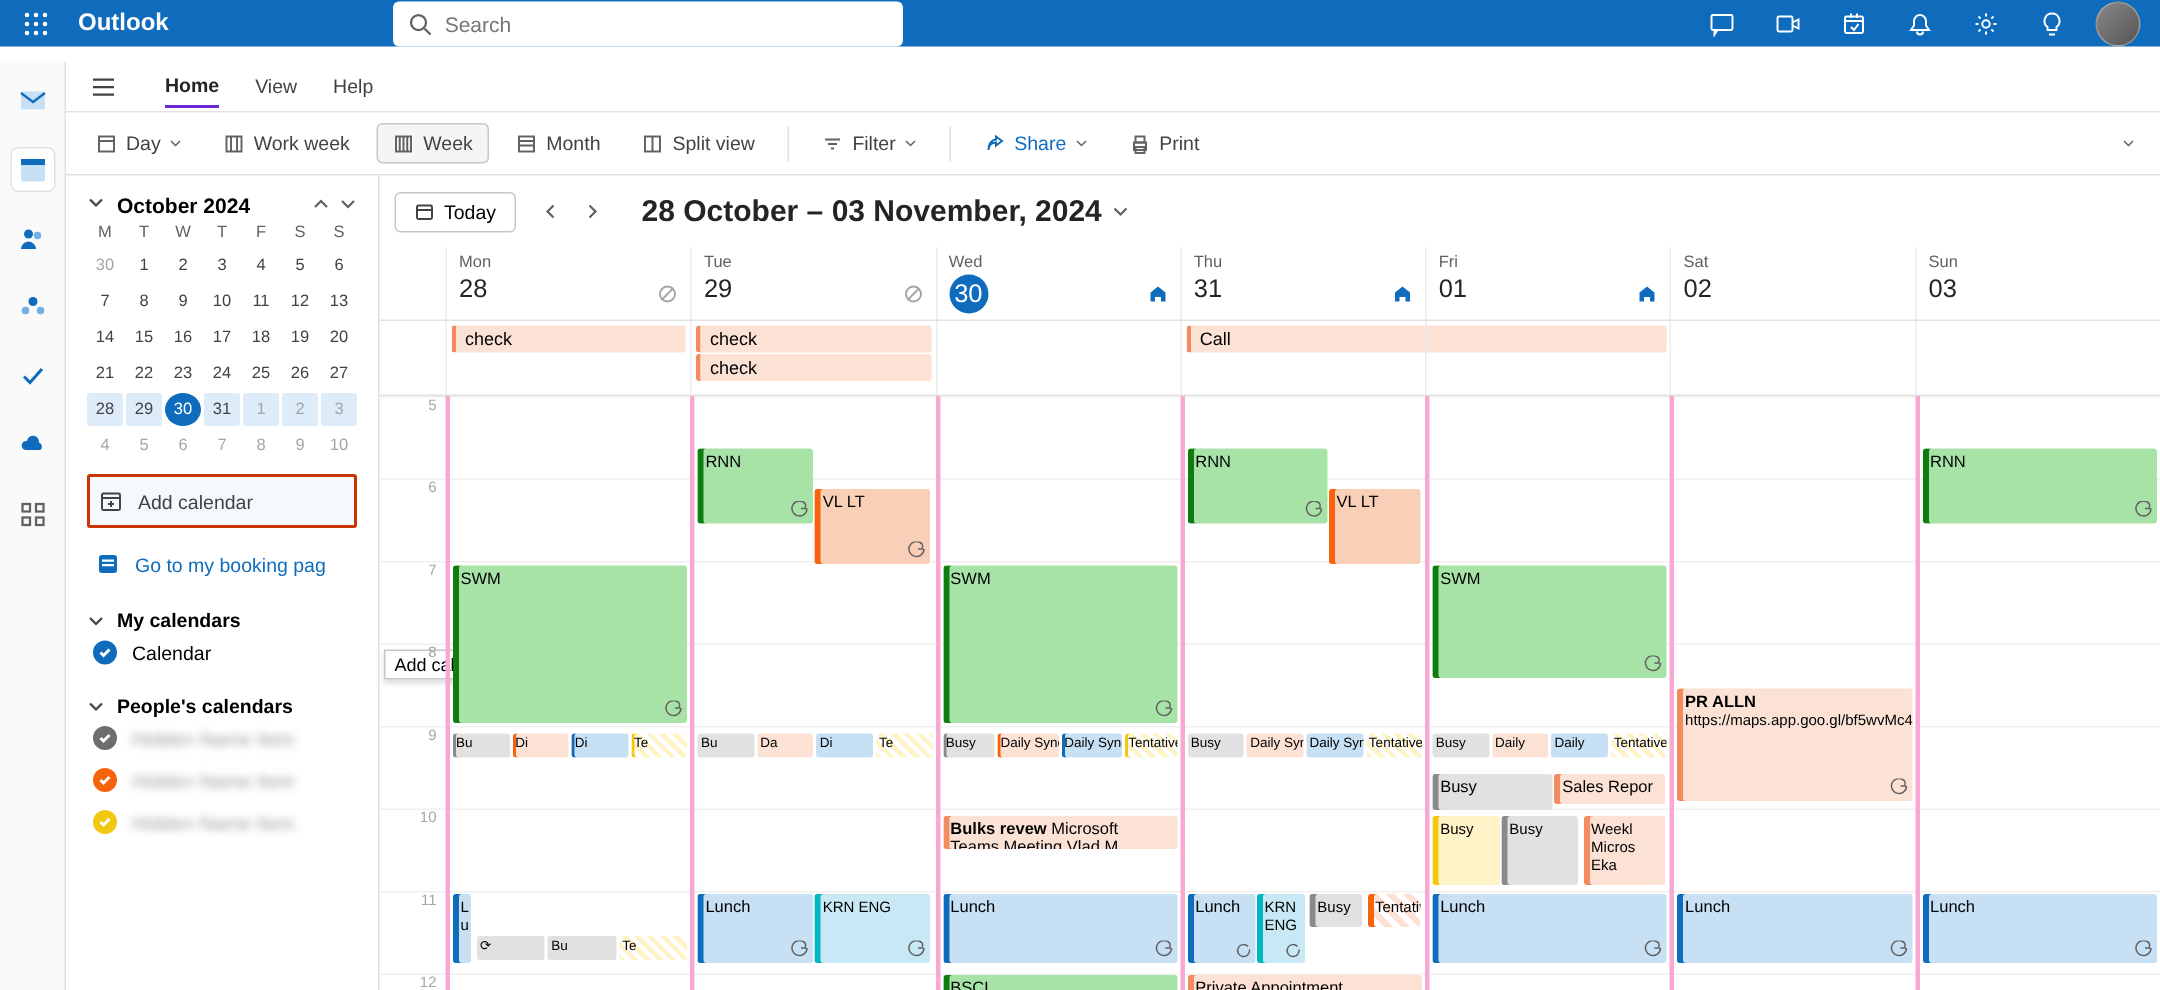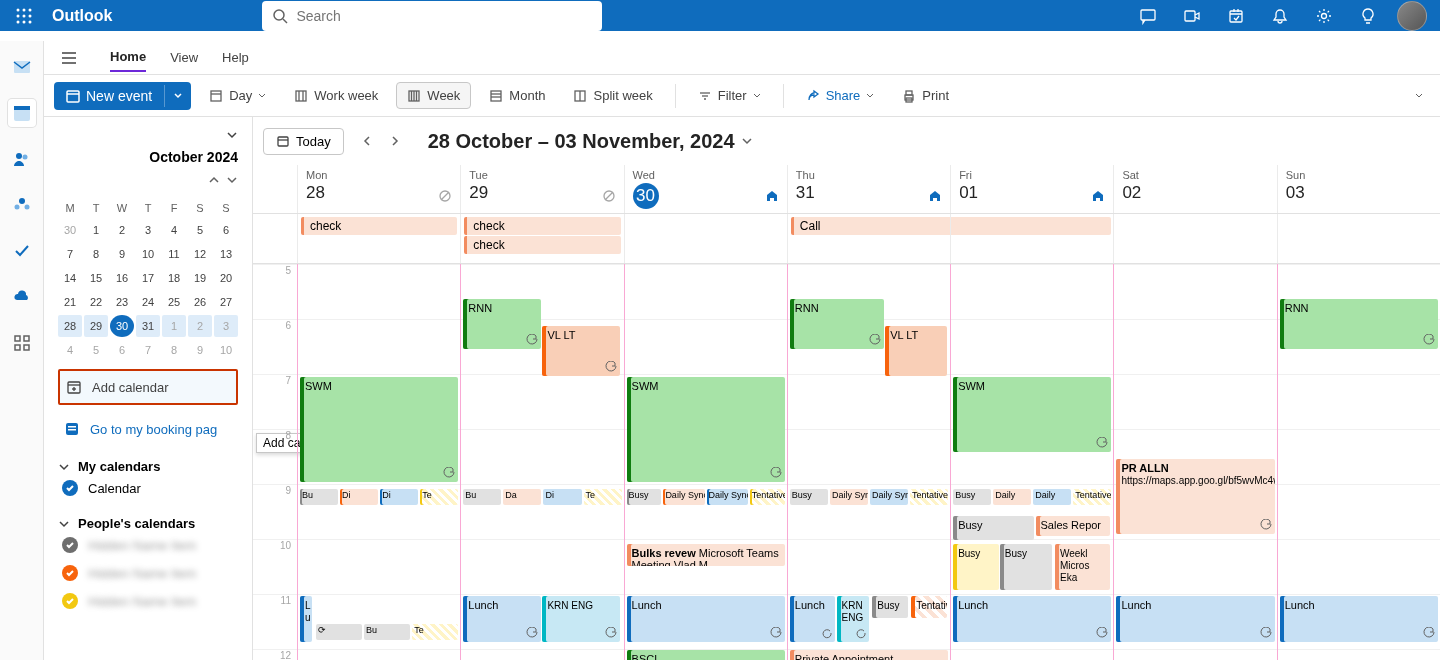--- a/index.html
+++ b/index.html
@@ -37,21 +37,21 @@
 .new-event .chev { padding: 6px 8px; border-left: 1px solid rgba(255,255,255,.3); cursor: pointer; }
 .rbtn { display: flex; align-items: center; gap: 6px; padding: 5px 10px; font-size: 13px; color: #424242; cursor: pointer; border-radius: 4px; }
 .rbtn.boxed { border: 1px solid #c7c7c7; background: #f5f5f5; }
 .rdiv { width: 1px; height: 24px; background: #e1e1e1; margin: 0 4px; }
 
 
 .content { flex: 1; display: flex; overflow: hidden; }
 
 
 .side { width: 208px; padding: 12px 14px; overflow-y: auto; font-size: 13px; }
-.month-hdr { display: flex; align-items: flex-end; gap: 8px; margin-bottom: 12px; flex-direction: column; }
+.month-hdr { display: flex; align-items: flex-start; gap: 8px; margin-bottom: 1px; }
 .month-hdr .mname { font-weight: 600; font-size: 14px; }
 .month-hdr .arrows { margin-left: auto; display: flex; gap: 4px; }
 .mini-cal { display: grid; grid-template-columns: repeat(7, 1fr); gap: 2px; font-size: 11px; text-align: center; }
 .mini-cal .dh { color: #616161; padding: 3px 0; }
 .mini-cal .dc { padding: 5px 0; color: #424242; cursor: pointer; border-radius: 2px; }
 .mini-cal .dc.dim { color: #a6a6a6; }
 .mini-cal .dc.wrow { background: #deecf9; }
 .mini-cal .dc.today { background: #0f6cbd; color: #fff; border-radius: 50%; }
 .side-link { display: flex; align-items: center; gap: 10px; padding: 8px 6px; cursor: pointer; color: #424242; border-radius: 2px; margin-top: 8px; }
 .side-link.hl { border: 2px solid #c93400; background: #f3f9fd; }
@@ -84,21 +84,21 @@
 .allday { display: flex; border-bottom: 1px solid #e1e1e1; min-height: 50px; }
 .ad-cell { position: relative; padding: 2px; }
 .pill { font-size: 12px; padding: 2px 6px; border-radius: 2px; margin: 1px; background: #fbe2d5; text-align:left; border-left:3px solid #f28c60; }
 .pill.wide { background: #fbe2d5; }
 
 
 .grid { flex: 1; display: flex; overflow: hidden; position: relative; }
 .hours { width: 44px; font-size: 10px; color: #a6a6a6; }
 .hours .hr { height: 55px; text-align: right; padding-right: 6px; border-top: 1px solid #f0f0f0; }
 .gridcols { flex: 1; display: flex; }
-.gcol { flex: 1; border-left: 1px solid #f9a8d4; position: relative; }
+.gcol { flex: 1; border-left: 3px solid #f9a8d4; position: relative; }
 .gcol .hrline { height: 55px; border-top: 1px solid #f0f0f0; }
 
 .ev { position: absolute; left: 2px; right: 2px; border-radius: 2px; font-size: 11px; padding: 3px 5px; overflow: hidden; box-shadow: inset 3px 0 0 rgba(0,0,0,.2); }
 .ev.green { background: #a7e3a7; box-shadow: inset 4px 0 0 #107c10; }
 .ev.orange { background: #f9cfb7; box-shadow: inset 4px 0 0 #f7630c; }
 .ev.blue { background: #c7e0f4; box-shadow: inset 4px 0 0 #0f6cbd; }
 .ev.gray { background: #e1e1e1; box-shadow: inset 4px 0 0 #8a8a8a; }
 .ev.yellow { background: #fff4c7; box-shadow: inset 4px 0 0 #f2c811; }
 .ev.lorange { background: #fbe2d5; box-shadow: inset 4px 0 0 #f28c60; }
 .ev.teal { background: #c7e8f4; box-shadow: inset 4px 0 0 #00b7c3; }
@@ -234,34 +234,20 @@
           <line x1="2" y1="9" x2="16" y2="9"></line>
           <line x1="2" y1="14" x2="16" y2="14"></line>
         </svg>
       </div>
     <div class="tab active">Home</div>
     <div class="tab">View</div>
     <div class="tab">Help</div>
   </div>
 
   <div class="ribbon">
-    <div class="new-event">
-      <div class="btn">
-        <svg width="14" height="14" fill="none" stroke="#fff" stroke-width="1.5">
-            <rect x="1" y="2" width="12" height="11" rx="1"></rect>
-            <line x1="1" y1="5" x2="13" y2="5"></line>
-          </svg>
-        <span>New event</span>
-      </div>
-      <div class="chev">
-          <svg width="10" height="10" fill="none" stroke="#fff" stroke-width="1.5">
-            <path d="M2 3l3 3 3-3"></path>
-          </svg>
-        </div>
-    </div>
     <div class="rbtn">
         <svg width="14" height="14" fill="none" stroke="#616161" stroke-width="1.3">
           <rect x="2" y="2" width="10" height="10"></rect>
           <line x1="2" y1="5" x2="12" y2="5"></line>
         </svg>
         <span>Day</span>
         <svg width="8" height="8" fill="none" stroke="#616161">
           <path d="M1 2l3 3 3-3"></path>
         </svg>
       </div>
@@ -288,21 +274,21 @@
           <line x1="2" y1="5" x2="12" y2="5"></line>
           <line x1="2" y1="8" x2="12" y2="8"></line>
         </svg>
         <span>Month</span>
       </div>
     <div class="rbtn">
         <svg width="14" height="14" fill="none" stroke="#616161" stroke-width="1.3">
           <rect x="2" y="2" width="10" height="10"></rect>
           <line x1="7" y1="2" x2="7" y2="12"></line>
         </svg>
-        <span>Split week</span>
+        <span>Split view</span>
       </div>
     <div class="rdiv"></div>
     <div class="rbtn">
         <svg width="14" height="14" fill="none" stroke="#616161" stroke-width="1.3">
           <line x1="2" y1="4" x2="12" y2="4"></line>
           <line x1="4" y1="7" x2="10" y2="7"></line>
           <line x1="6" y1="10" x2="8" y2="10"></line>
         </svg>
         <span>Filter</span>
         <svg width="8" height="8" fill="none" stroke="#616161">

